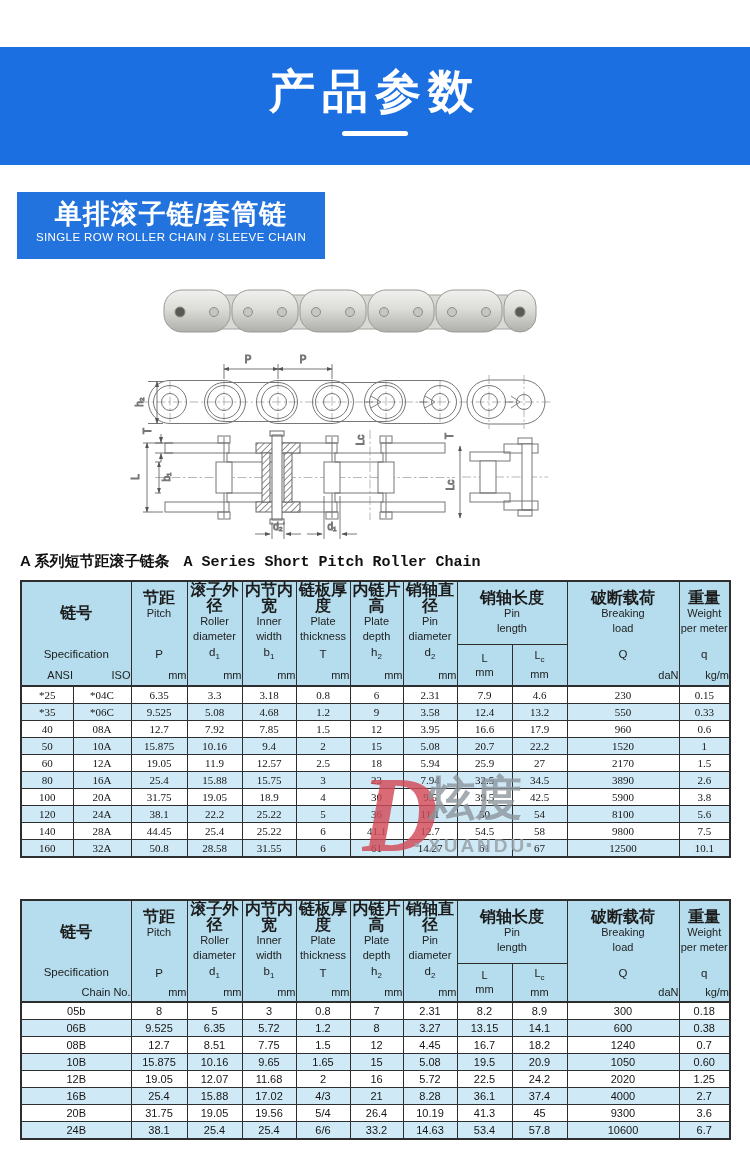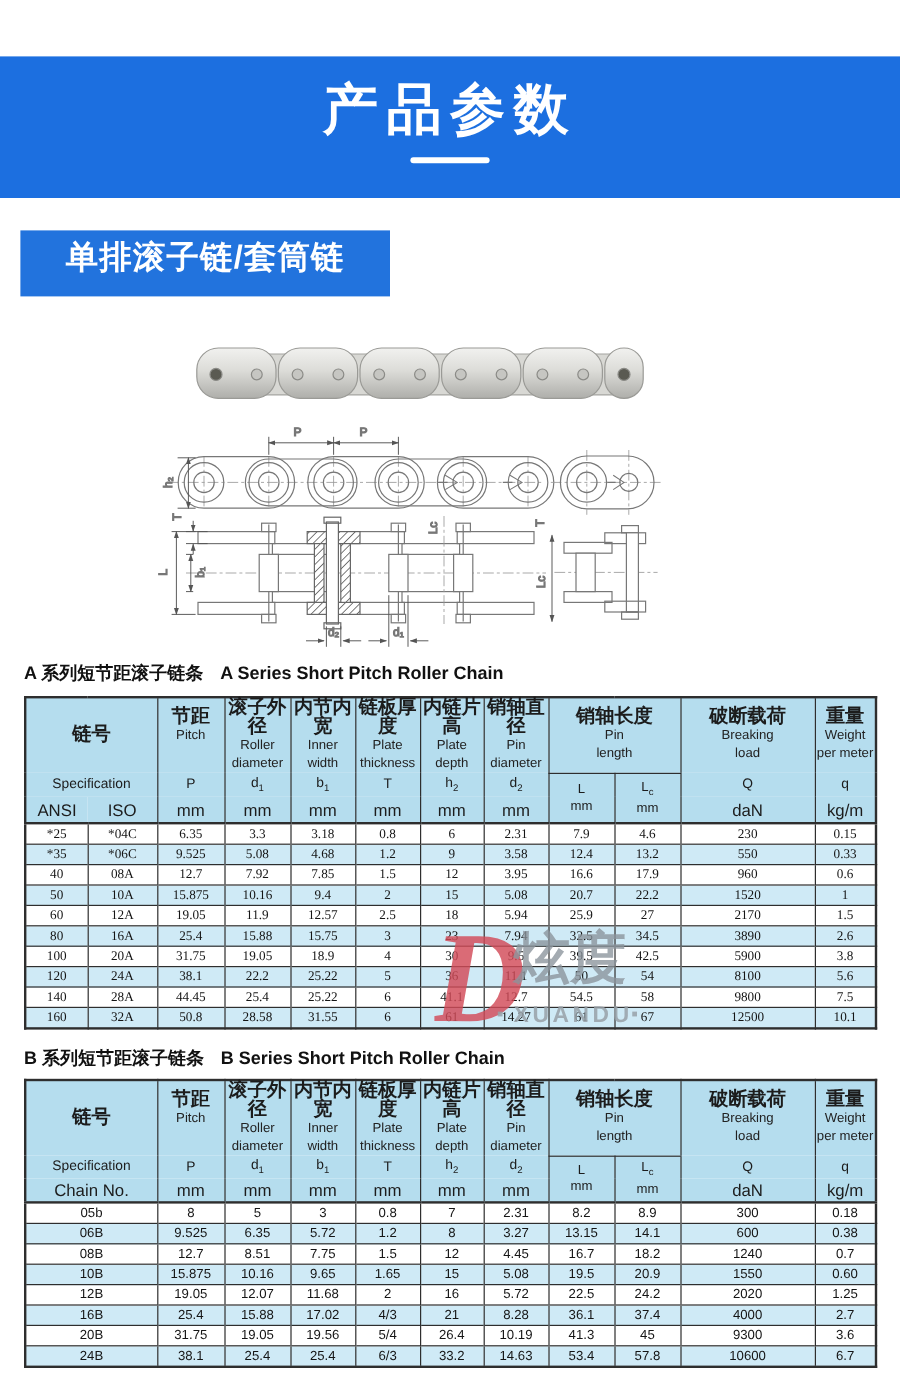--- a/index.html
+++ b/index.html
@@ -5,52 +5,52 @@
   html,body{margin:0;padding:0;background:#fff;}
   .page{position:relative;width:750px;height:1155px;margin:2px auto;background:#fff;overflow:hidden;
         font-family:"Liberation Sans","DejaVu Sans",sans-serif;padding-left:12px;}
 
   
   .banner{position:absolute;left:0;top:45px;width:750px;height:118px;background:#1c6fe0;text-align:center;}
   .banner-title{margin-top:19px;font-size:46px;line-height:50px;font-weight:900;color:#fff;letter-spacing:7px;}
   .banner-dash{width:66px;height:5px;border-radius:3px;background:#fff;margin:15px auto 0;}
 
   
-  .chip{position:absolute;left:17px;top:190px;width:308px;height:55px;background:#2273dd;color:#fff;text-align:center;}
+  .chip{position:absolute;left:17px;top:190px;width:308px;height:67px;background:#2273dd;color:#fff;text-align:center;}
   .chip-cn{margin-top:7px;font-size:27px;line-height:30px;font-weight:bold;letter-spacing:1px;}
   .chip-en{margin-top:2px;font-size:11.5px;letter-spacing:.4px;}
 
   
   .diagram{position:absolute;left:115px;top:278px;}
   .diagram text{font-size:10px;fill:#333;font-family:"Liberation Sans","DejaVu Sans",sans-serif;}
   .cl{stroke:#999;stroke-width:.7;stroke-dasharray:9 2.5 2.5 2.5;}
   .dim{stroke:#555;stroke-width:.8;}
 
   
   .tbl-title{position:absolute;left:20px;font-size:15px;font-weight:bold;color:#111;}
-  .tbl-title .en{margin-left:14px;}
+  .tbl-title .en{margin-left:14px;font-family:Liberation Mono, monospace;}
 
   
   .ptable{position:absolute;left:20px;border-collapse:collapse;table-layout:fixed;background:#fff;
           border:2px solid #2e2e2e;}
   .ptable th{background:#b5ddee;font-weight:normal;color:#1c1c1c;padding:0;text-align:center;
              vertical-align:middle;border:none;border-left:1px solid #2e2e2e;}
   .ptable th:first-child{border-left:none;}
   .ptable .nl{border-left:none;}
   .ptable .pin-top{border-bottom:1px solid #2e2e2e;}
   .ptable td{border-left:1px solid #2e2e2e;border-top:1px solid #2e2e2e;text-align:center;
              font-size:11px;color:#151515;padding:0;line-height:16px;}
   .ptable td:first-child{border-left:none;}
   .ptable tbody tr:first-child td{border-top:2px solid #2e2e2e;}
   .ptable tbody tr:nth-child(even){background:#cfeaf6;}
   .hcn{font-size:16px;font-weight:bold;line-height:16px;}
   .hen{font-size:11px;line-height:15px;color:#222;}
   .r1 th{height:58px;}
   .r2 th{height:20px;font-size:11.5px;}
-  .r3 th{height:21px;font-size:14px;}
+  .r3 th{height:21px;font-size:11px;text-align:right;}
   #table-b .r1 th{height:52px;}
   #table-b .r2 th{height:19px;}
   #table-b .r3 th{height:19px;}
   .ptable sub{font-size:8px;}
   .pinsub div{line-height:14px;font-size:11px;}
   #table-a tbody tr{height:17px;font-family:Liberation Serif, serif;}
   #table-b tbody tr{height:15px;}
 
   
   .watermark{position:absolute;left:362px;top:752px;width:205px;height:108px;z-index:5;pointer-events:none;}
@@ -60,20 +60,21 @@
 
 <div class="page">
 
   <div class="banner">
     <div class="banner-title">产品参数</div>
     <div class="banner-dash"></div>
   </div>
 
   <div class="chip">
     <div class="chip-cn">单排滚子链/套筒链</div>
+    <div class="chip-en">SINGLE ROW ROLLER CHAIN / SLEEVE CHAIN</div>
   </div>
 
   <svg class="diagram" width="530" height="270" viewBox="0 0 530 270">
     <defs>
       <linearGradient id="steel" x1="0" y1="0" x2="0" y2="1">
         <stop offset="0" stop-color="#f1f1ef"></stop>
           <stop offset=".45" stop-color="#dcdcd8"></stop>
           <stop offset="1" stop-color="#aeaeaa"></stop>
       </linearGradient>
       <radialGradient id="rollerg" cx=".35" cy=".35" r=".85">
@@ -522,23 +523,20 @@
           <td>61</td>
           <td>14.27</td>
           <td>61</td>
           <td>67</td>
           <td>12500</td>
           <td>10.1</td>
         </tr>
       </tbody>
     </table>
 
-  <div class="tbl-title" style="top:871px;">
-    <span class="cn">B 系列短节距滚子链条</span><span class="en">B Series Short Pitch Roller Chain</span>
-  </div>
   <table id="table-b" class="ptable" style="top:897px;width:709px;">
       <colgroup>
         <col style="width: 110px;">
         <col style="width: 56px;">
         <col style="width: 55px;">
         <col style="width: 54px;">
         <col style="width: 54px;">
         <col style="width: 53px;">
         <col style="width: 54px;">
         <col style="width: 55px;">
@@ -671,21 +669,21 @@
         <tr>
           <td>10B</td>
           <td>15.875</td>
           <td>10.16</td>
           <td>9.65</td>
           <td>1.65</td>
           <td>15</td>
           <td>5.08</td>
           <td>19.5</td>
           <td>20.9</td>
-          <td>1550</td>
+          <td>1050</td>
           <td>0.60</td>
         </tr>
         <tr>
           <td>12B</td>
           <td>19.05</td>
           <td>12.07</td>
           <td>11.68</td>
           <td>2</td>
           <td>16</td>
           <td>5.72</td>
@@ -718,21 +716,21 @@
           <td>41.3</td>
           <td>45</td>
           <td>9300</td>
           <td>3.6</td>
         </tr>
         <tr>
           <td>24B</td>
           <td>38.1</td>
           <td>25.4</td>
           <td>25.4</td>
-          <td>6/3</td>
+          <td>6/6</td>
           <td>33.2</td>
           <td>14.63</td>
           <td>53.4</td>
           <td>57.8</td>
           <td>10600</td>
           <td>6.7</td>
         </tr>
       </tbody>
     </table>
 

